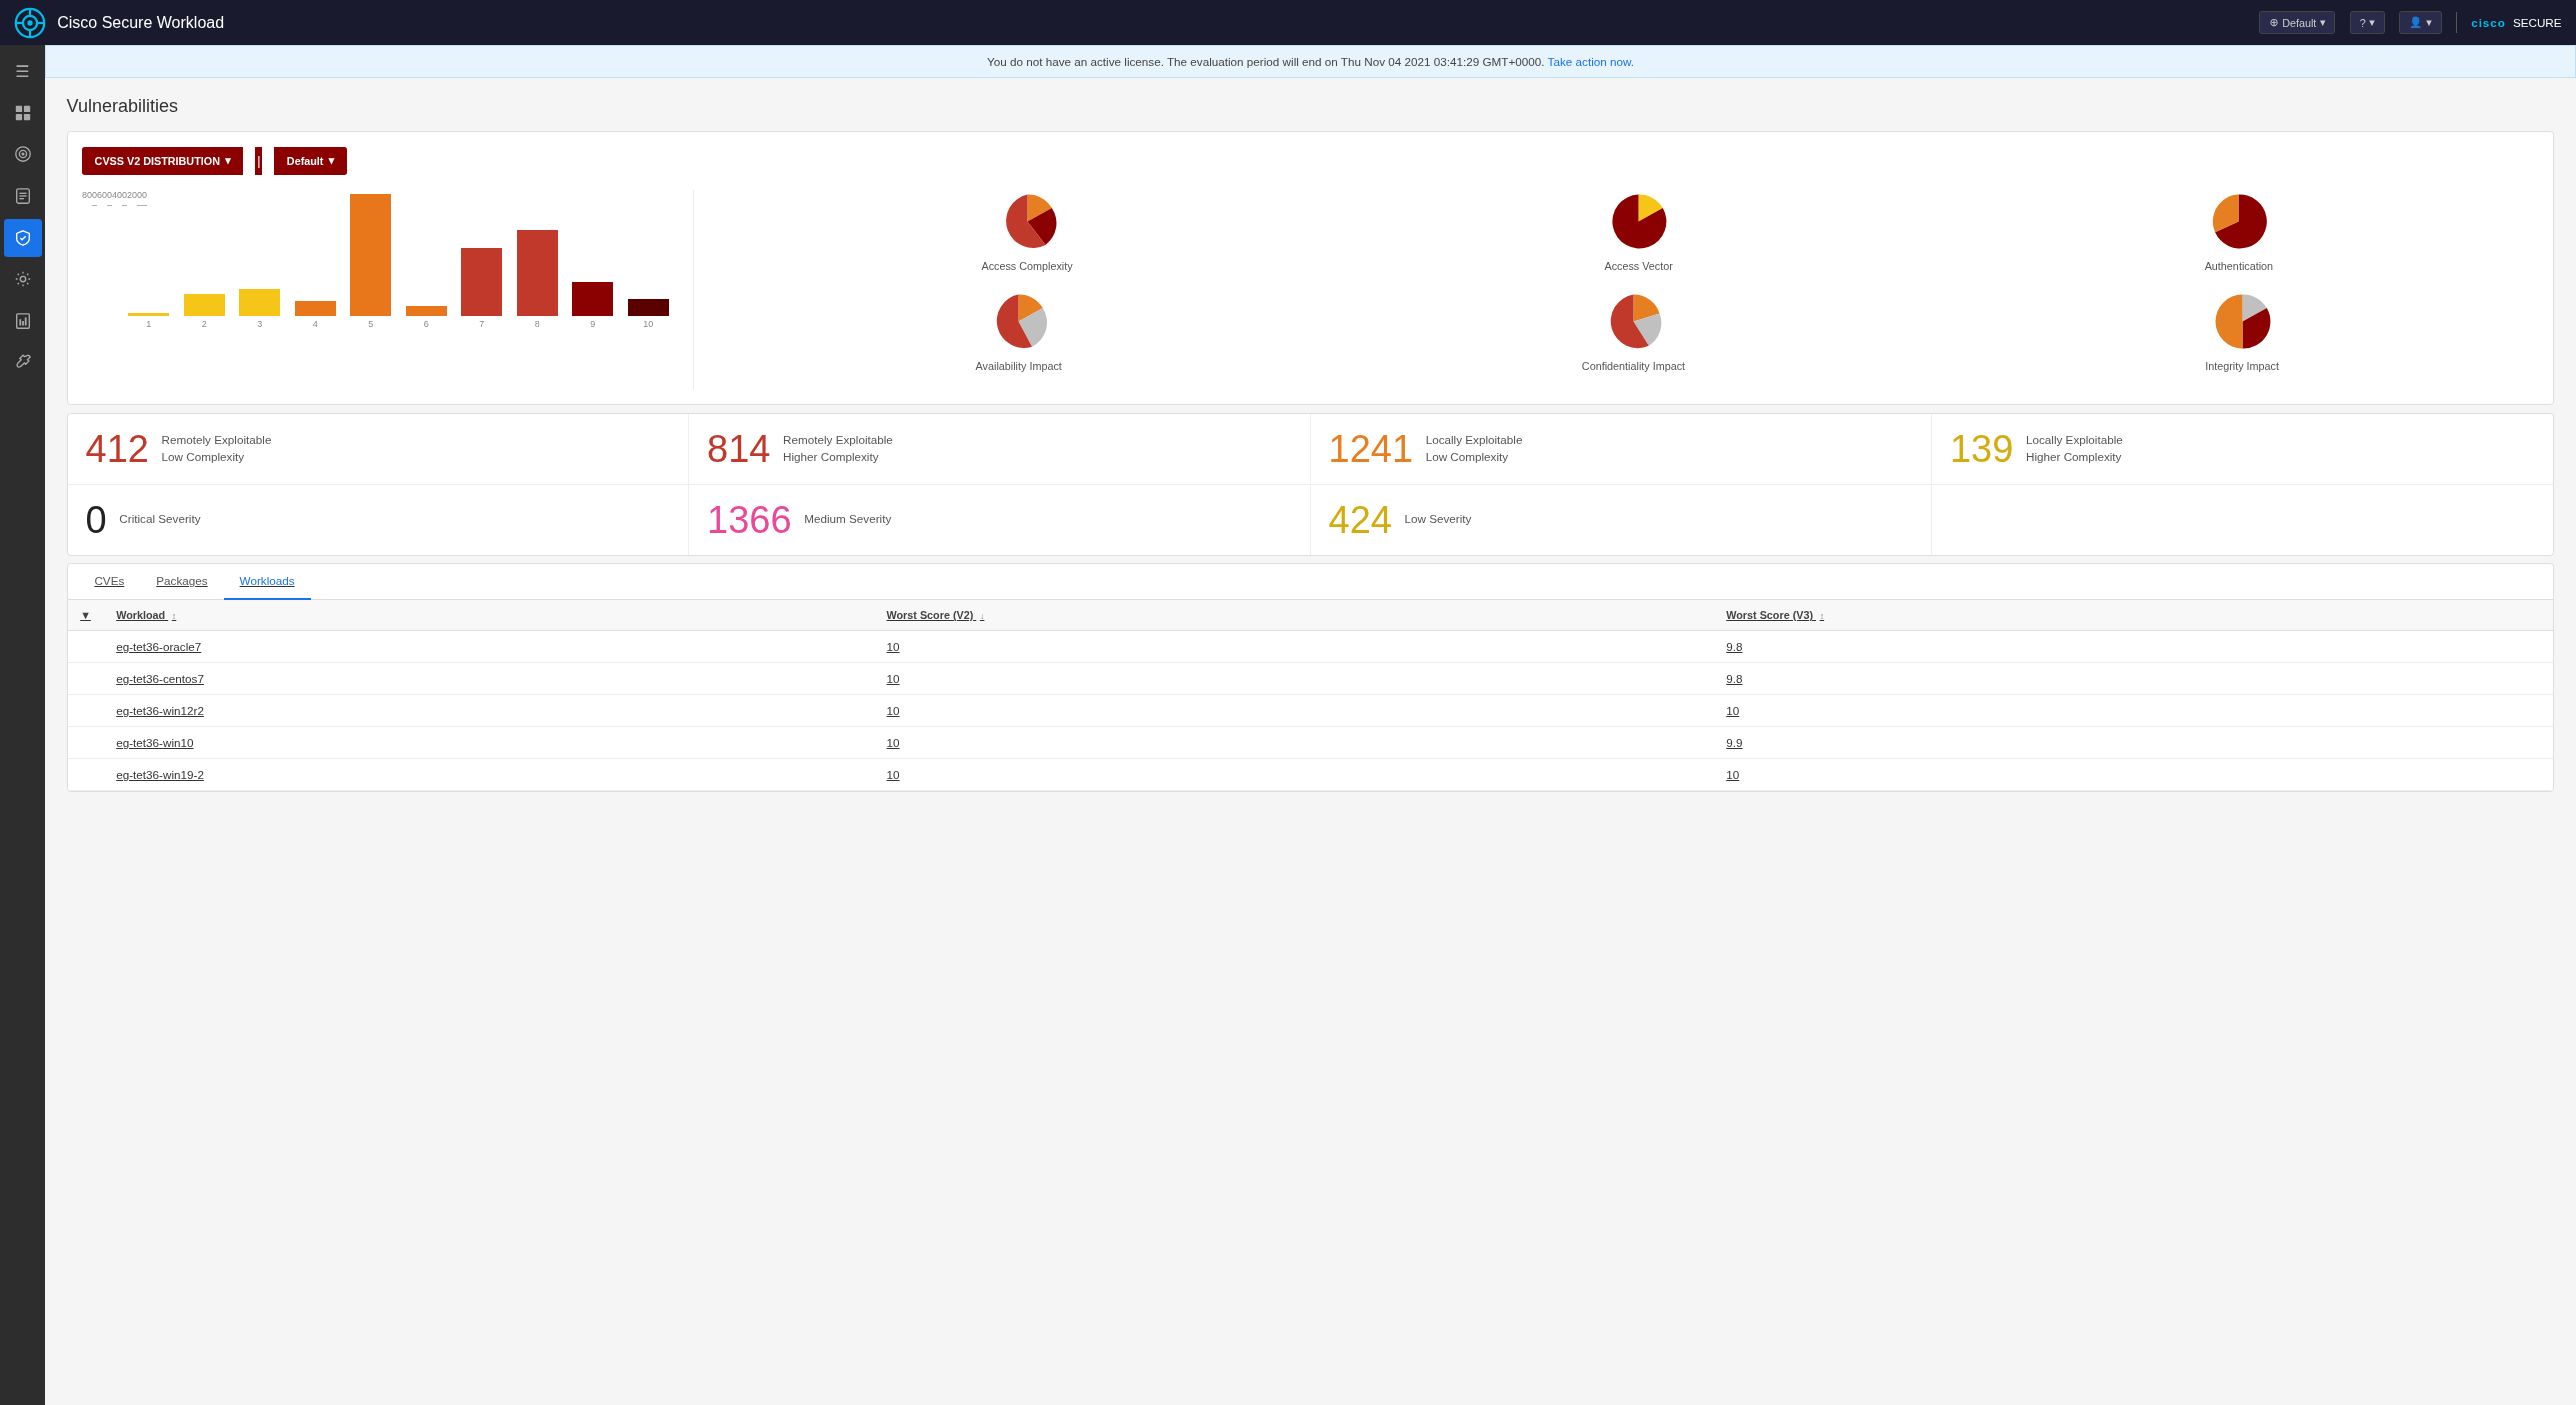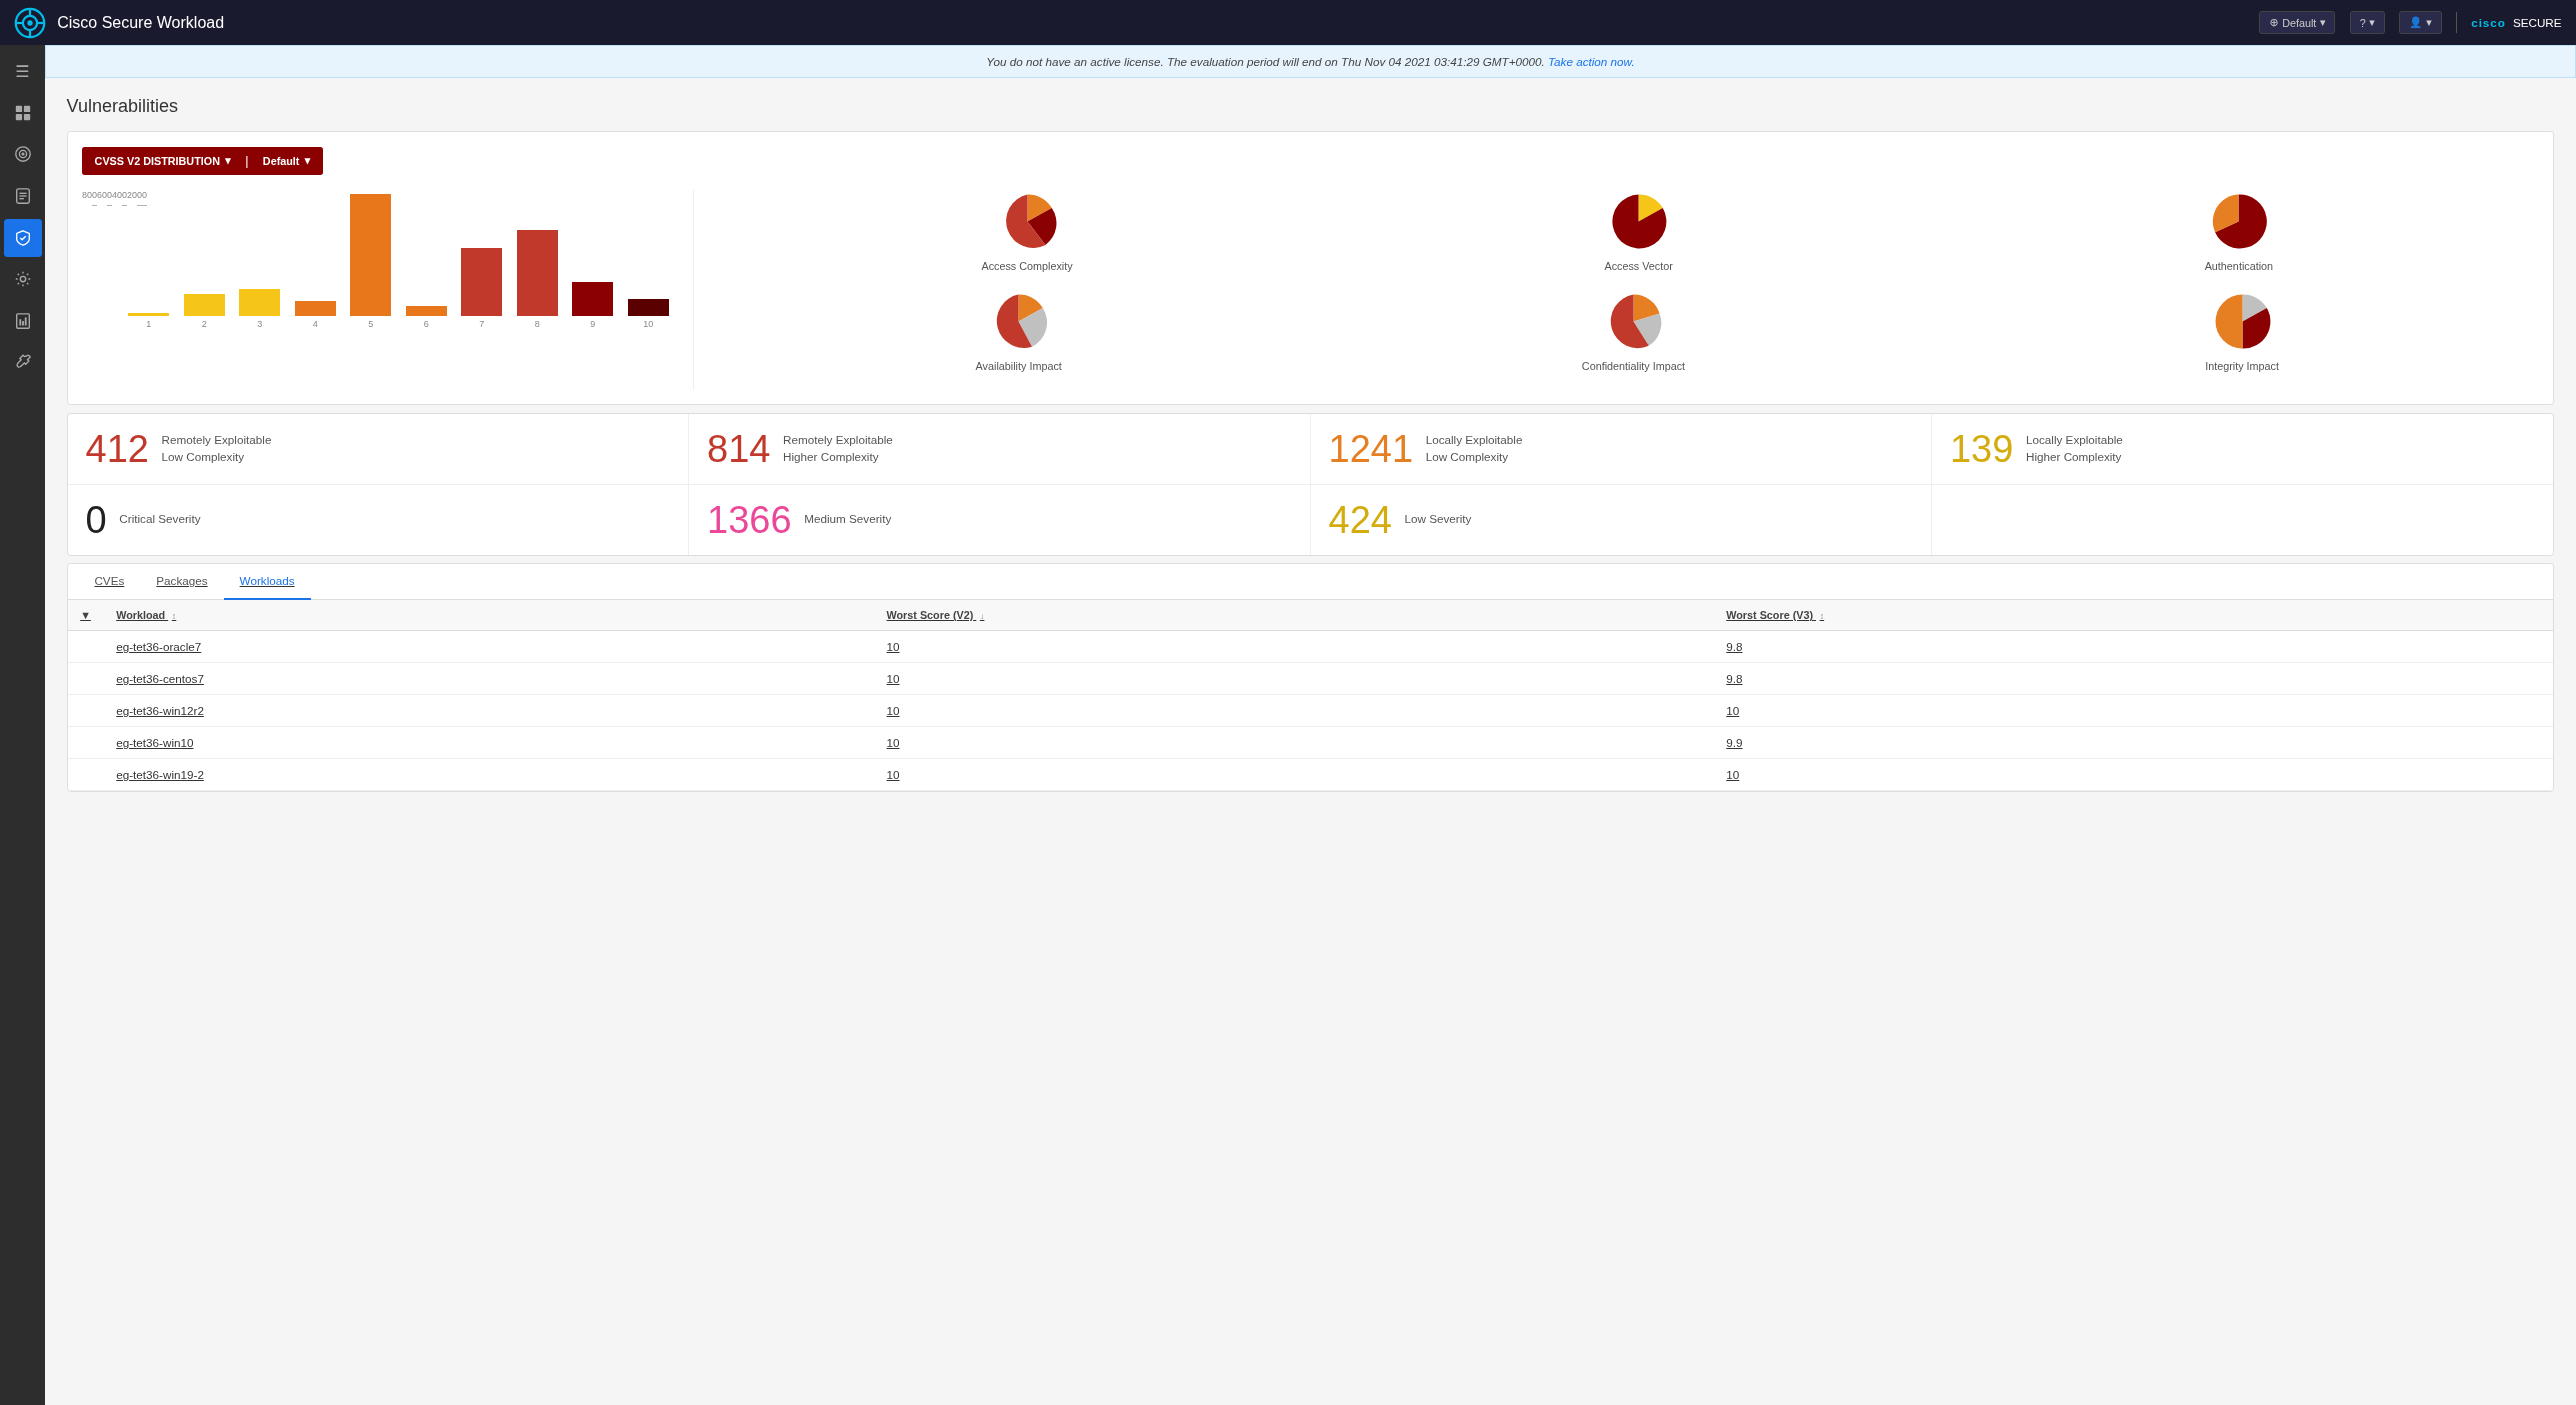--- a/index.html
+++ b/index.html
@@ -93,21 +93,20 @@
     }
 
     
     .license-banner {
       background: #e8f4fd;
       border: 0.9px solid #bee0f5;
       padding: 9px 14.4px;
       text-align: center;
       font-size: 11.7px;
       color: #444;
-      font-style: italic;
     }
     .license-banner a {
       color: #1a73e8;
       text-decoration: none;
     }
 
     
     .page-content {
       padding: 18px 21.6px;
     }
@@ -122,21 +121,21 @@
     .dist-card {
       background: #fff;
       border: 0.9px solid #ddd;
       border-radius: 3.6px;
       padding: 14.4px;
       margin-bottom: 7.2px;
     }
     .dist-header {
       display: flex;
       align-items: center;
-      gap: 0;
+      gap: 12px;
       margin-bottom: 14.4px;
     }
     .dist-btn {
       background: #8b0000;
       color: #fff;
       border: none;
       padding: 7.2px 12.6px;
       font-size: 10.8px;
       font-weight: 600;
       cursor: pointer;

